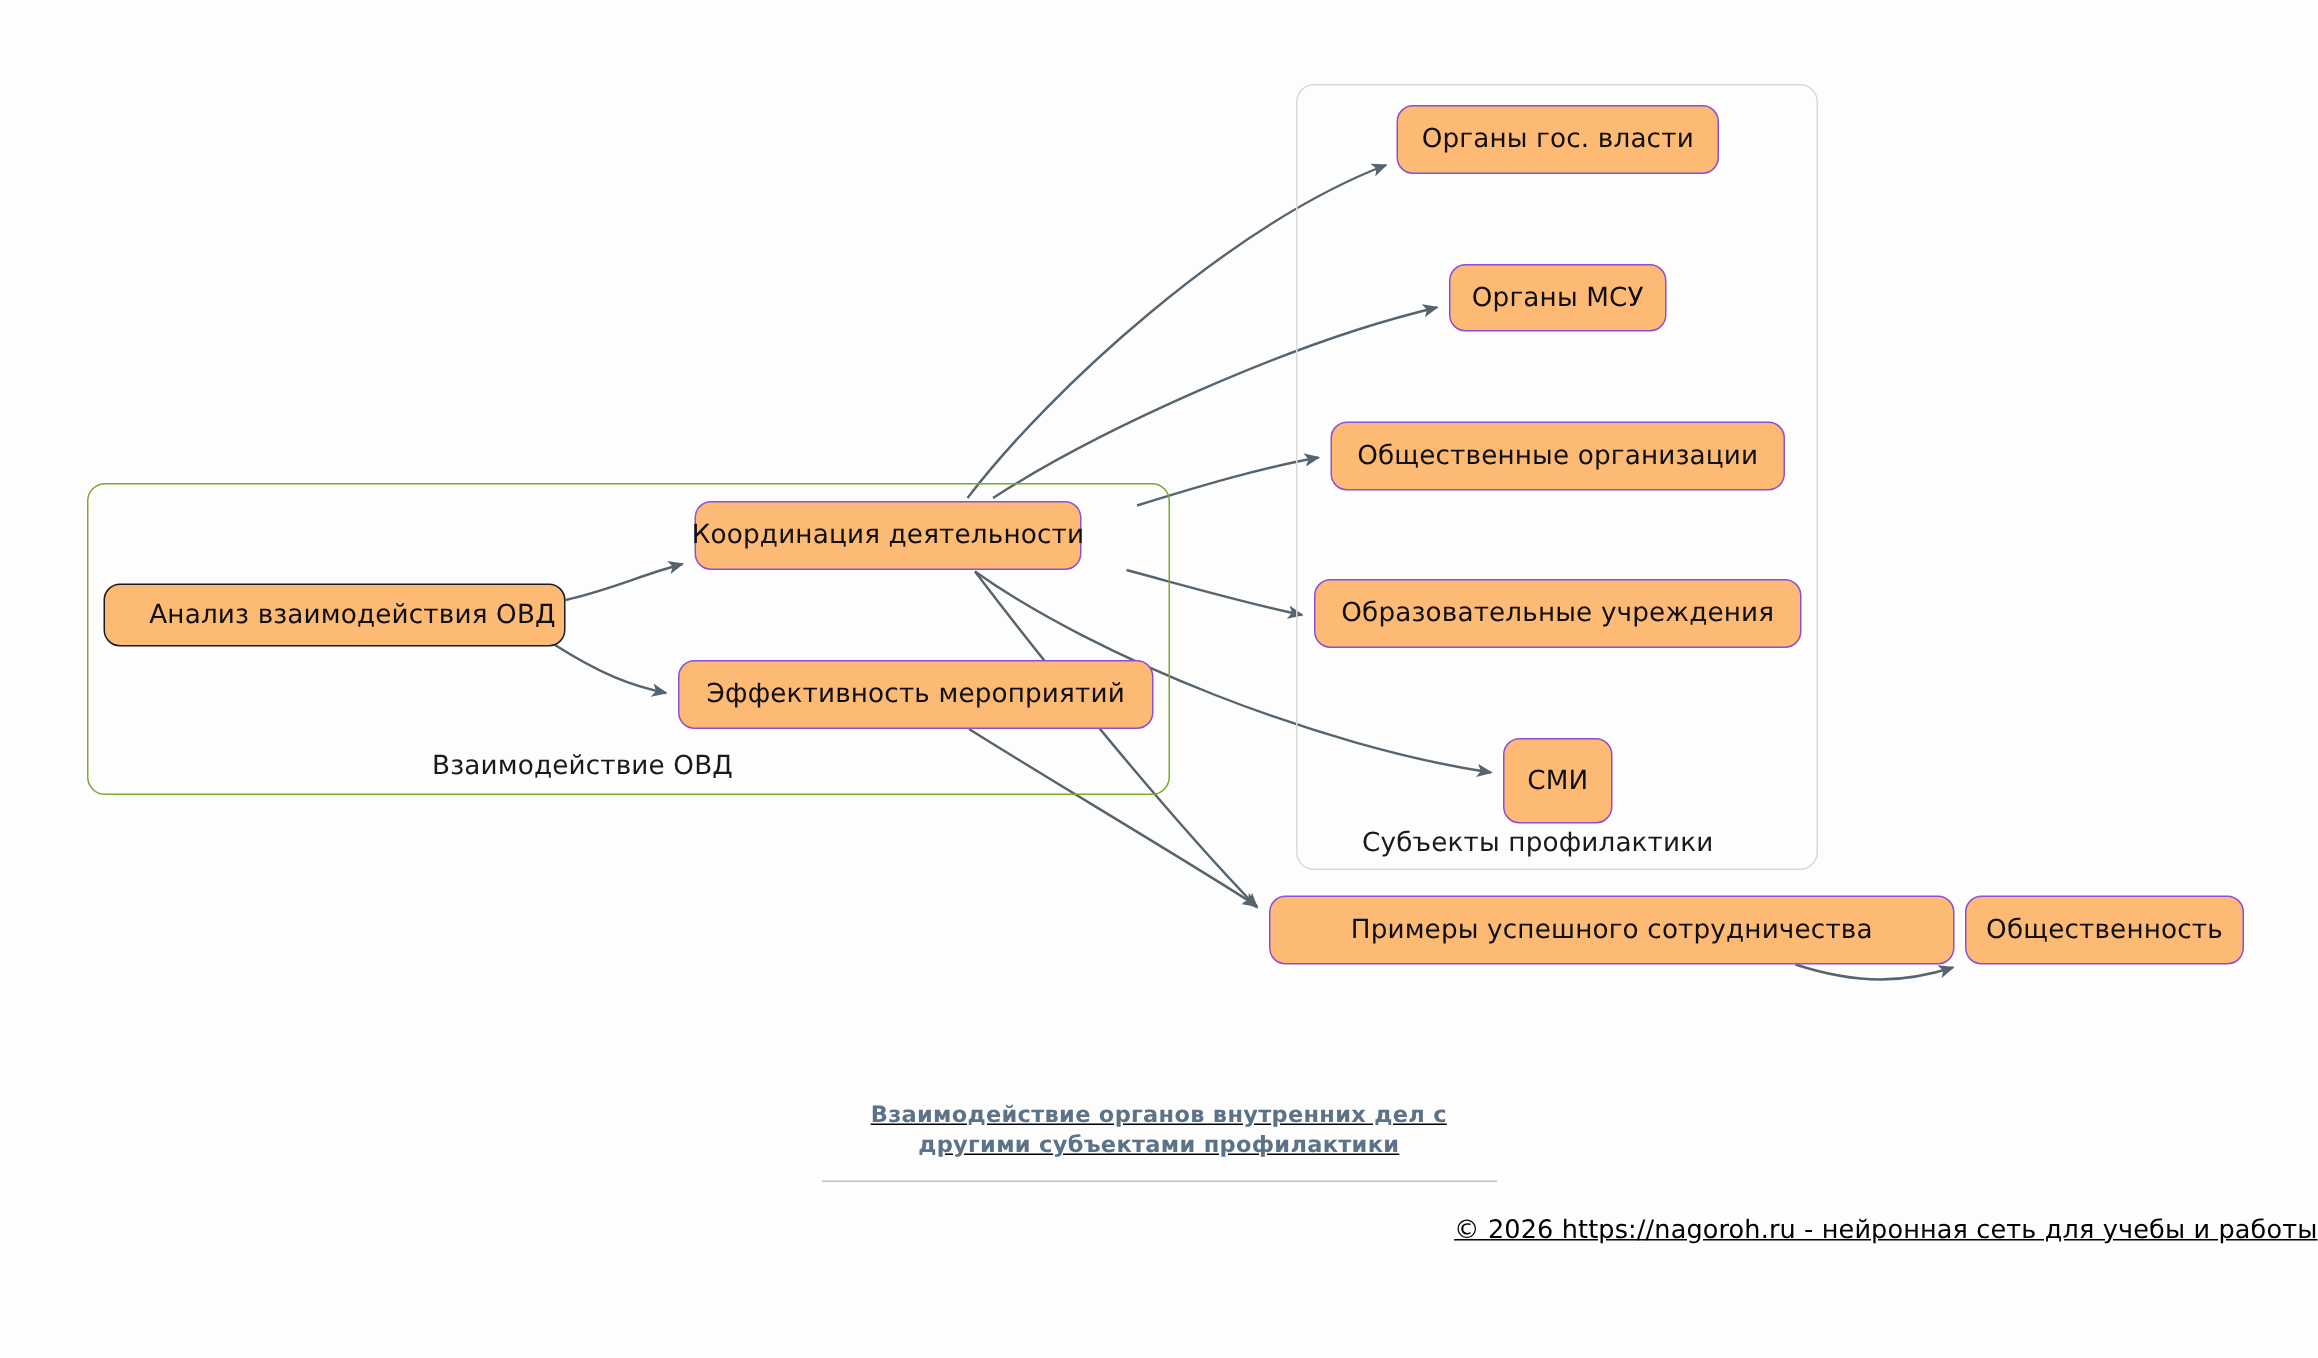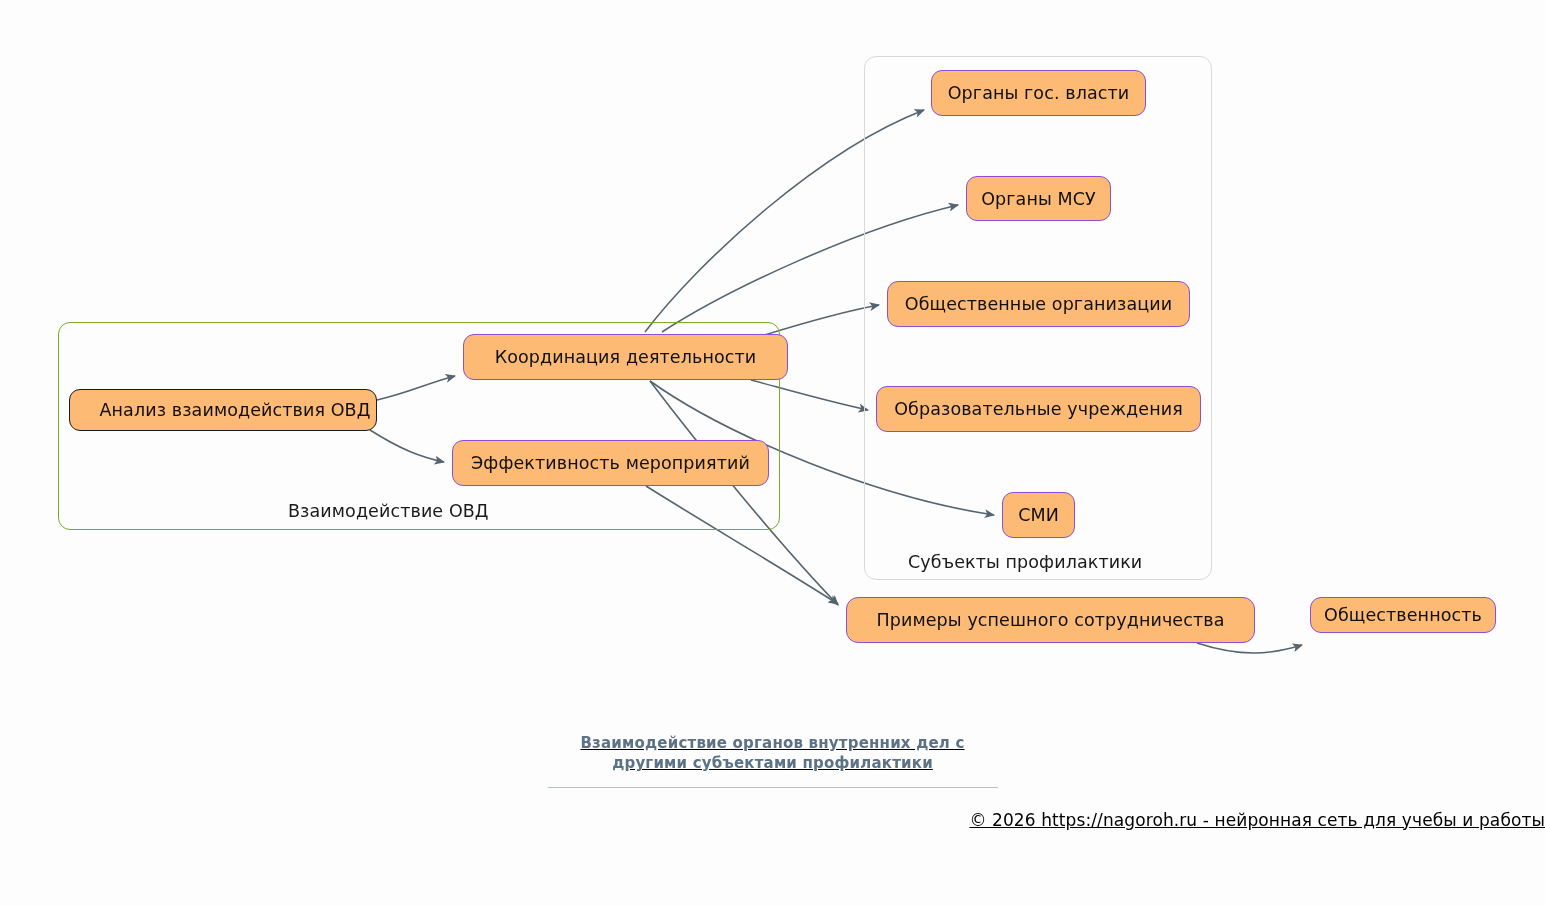--- a/index.html
+++ b/index.html
@@ -108,37 +108,37 @@
   </svg>
 
   <div class="cluster" style="left:58px; top:322px; width:722px; height:208px; border:1.6px solid #7aa92e;"></div>
   <div class="cluster-label" style="left:288px; top:501px;">Взаимодействие ОВД</div>
 
   <div class="cluster" style="left:864px; top:56px; width:348px; height:524px; border:1.6px solid #d9d9d9;"></div>
   <div class="cluster-label" style="left:908px; top:552px;">Субъекты профилактики</div>
 
   <div class="node dark" style="left:69px; top:389px; width:308px; height:42px;">Анализ взаимодействия ОВД</div>
 
-  <div class="node purple" style="left:463px; top:334px; width:325px; height:46px;">Координация деятельности</div>
+  <div class="node purple" style="left:463px; top:334px; width:258px; height:46px;">Координация деятельности</div>
 
   <div class="node purple" style="left:452px; top:440px; width:317px; height:46px;">Эффективность мероприятий</div>
 
   <div class="node purple" style="left:931px; top:70px; width:215px; height:46px;">Органы гос. власти</div>
 
   <div class="node purple" style="left:966px; top:176px; width:145px; height:45px;">Органы МСУ</div>
 
   <div class="node purple" style="left:887px; top:281px; width:303px; height:46px;">Общественные организации</div>
 
   <div class="node purple" style="left:876px; top:386px; width:325px; height:46px;">Образовательные учреждения</div>
 
-  <div class="node purple" style="left:1002px; top:492px; width:73px; height:46px;">СМИ</div>
+  <div class="node purple" style="left:1002px; top:492px; width:73px; height:57px;">СМИ</div>
 
-  <div class="node purple" style="left:846px; top:597px; width:409px; height:46px;border-radius:12px;">Примеры успешного сотрудничества</div>
+  <div class="node purple" style="left:846px; top:597px; width:457px; height:46px;">Примеры успешного сотрудничества</div>
 
-  <div class="node purple" style="left:1310px; top:597px; width:186px; height:36px;">Общественность</div>
+  <div class="node purple" style="left:1310px; top:597px; width:186px; height:46px;">Общественность</div>
 
   <div id="footer" style="top:733px;text-decoration:underline;">
     <div class="footer-title">
       <div>Взаимодействие органов внутренних дел с</div>
       <div>другими субъектами профилактики</div>
     </div>
     <div class="footer-rule"></div>
     <div class="footer-credit">© 2026 https://nagoroh.ru - нейронная сеть для учебы и работы</div>
   </div>
 

